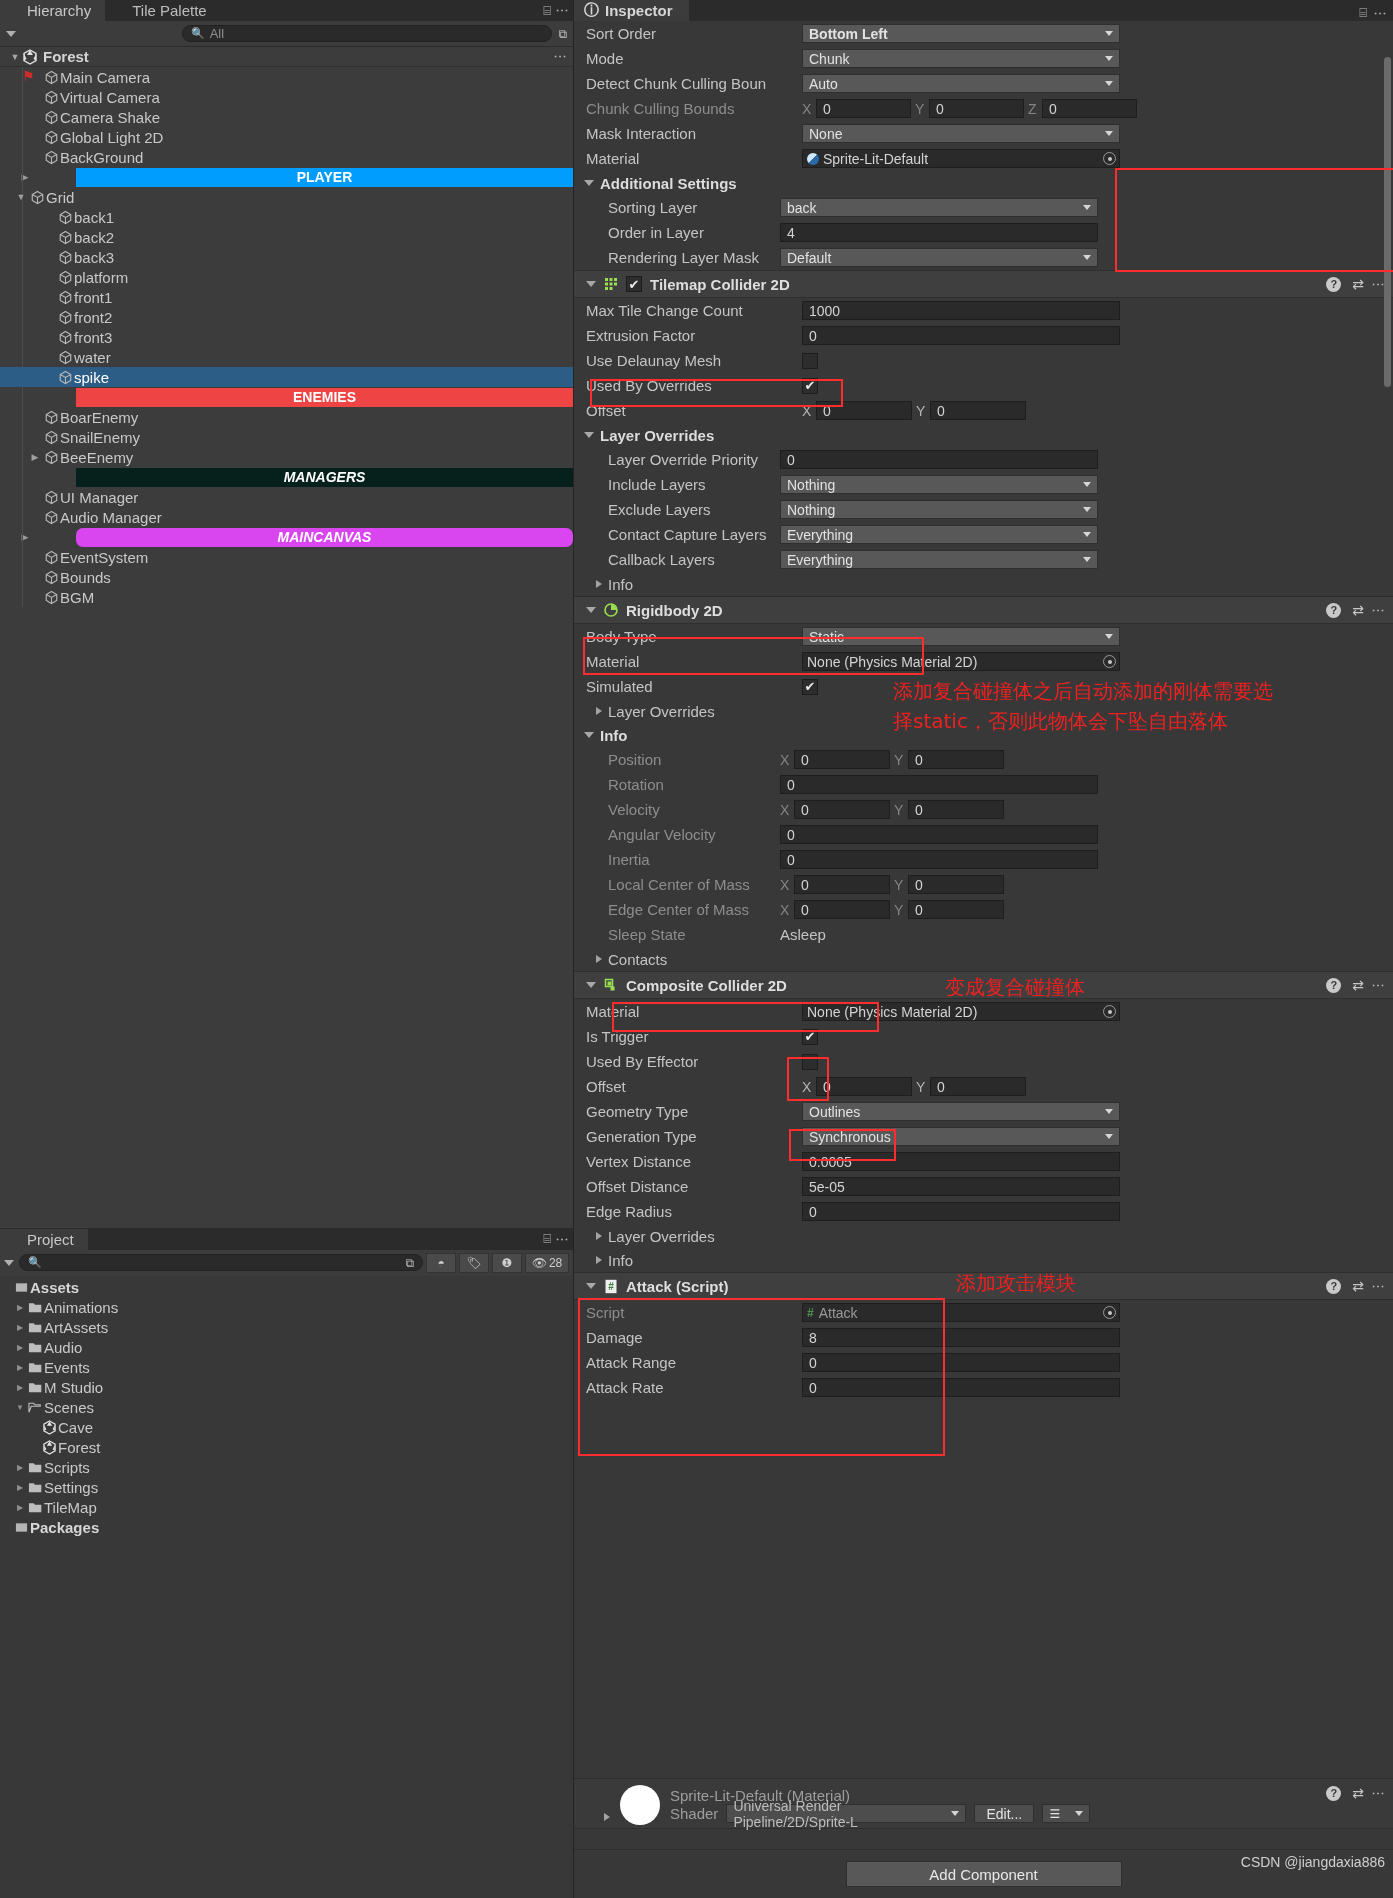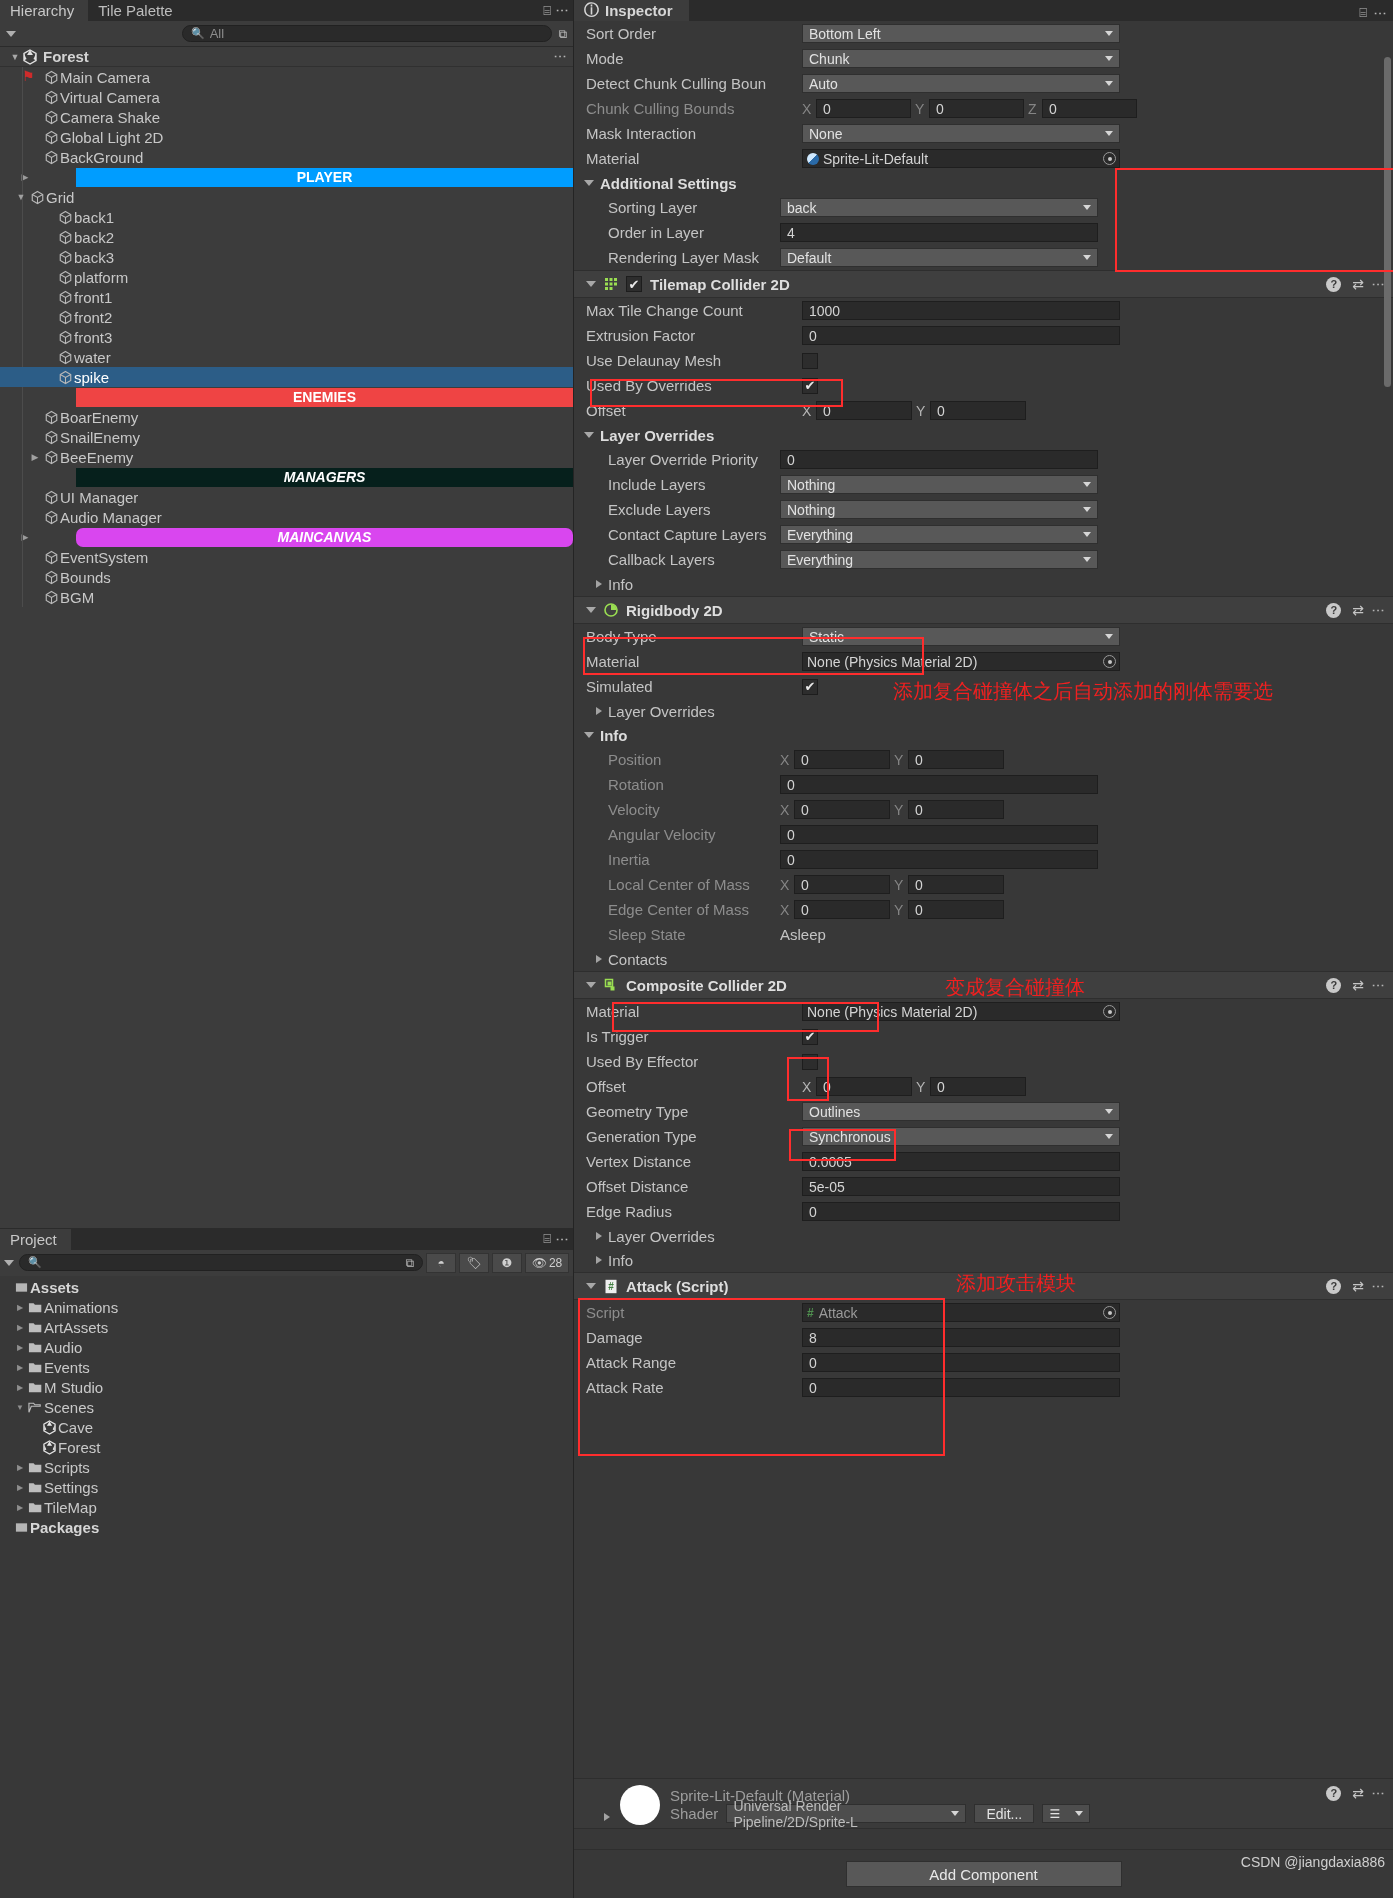--- a/index.html
+++ b/index.html
@@ -12,21 +12,21 @@
     position:relative;
     overflow:hidden;
   }
   .app { position:relative; width:1393px; height:1898px; display:flex; }
 
   
   .left-col { width:573px; height:100%; position:relative; background:#383838; display:flex; flex-direction:column; }
 
   
   .tabbar { height:21px; background:#2b2b2b; display:flex; align-items:flex-end; position:relative; }
-  .tab { height:21px; padding:0 14px 0 10px; display:flex; align-items:center; font-size:15px; color:#c8c8c8; }
+  .tab { height:21px; padding:0 14px 0 27px; display:flex; align-items:center; font-size:15px; color:#c8c8c8; }
   .tab.active { background:#3c3c3c; }
   .tab.inactive { color:#bdbdbd; }
   .tabbar-right { margin-left:auto; display:flex; align-items:center; gap:8px; padding-right:8px; height:21px; }
 
   
   .h-toolbar { height:26px; background:#3c3c3c; display:flex; align-items:center; padding:0 6px; gap:6px; border-bottom:1px solid #2b2b2b;}
   .caret-dn { width:0;height:0;border-left:5px solid transparent;border-right:5px solid transparent;border-top:6px solid #b0b0b0; }
   .search-box { flex:1; height:17px; background:#2a2a2a; border:1px solid #212121; border-radius:9px;
                 display:flex; align-items:center; padding:0 8px; gap:5px; margin-left:160px;}
   .search-box .q { color:#9a9a9a; font-size:11px;}
@@ -618,21 +618,21 @@
       </div>
       <div class="i-tabright">
         <span style="color:#bdbdbd;font-size:13px;">⌸</span>
         <span class="kebab">⋮</span>
       </div>
     </div>
 
     <div class="inspector" id="inspector-body">
         <div class="prop">
           <span class="pl">Sort Order</span>
-          <div class="dropdown" style="width: 318px;">
+          <div class="dropdown" style="width: 318px; font-weight: bold;">
             <span>Bottom Left</span>
             <span class="dcar"></span>
           </div>
         </div>
         <div class="prop">
           <span class="pl">Mode</span>
           <div class="dropdown" style="width: 318px;">
             <span>Chunk</span>
             <span class="dcar"></span>
           </div>
@@ -1092,20 +1092,21 @@
   <div class="redbox" style="left:1115px; top:168px; width:556px; height:104px;"></div>
   <div class="redbox" style="left:590px; top:379px; width:253px; height:28px;"></div>
   <div class="redbox" style="left:583px; top:637px; width:341px; height:38px;"></div>
   <div class="redbox" style="left:612px; top:1002px; width:267px; height:30px;"></div>
   <div class="redbox" style="left:787px; top:1057px; width:42px; height:44px;"></div>
   <div class="redbox" style="left:789px; top:1129px; width:107px; height:32px;"></div>
   <div class="redbox" style="left:578px; top:1298px; width:367px; height:158px;"></div>
 
   <div class="redtext" style="left:893px; top:676px;">
     <div>添加复合碰撞体之后自动添加的刚体需要选</div>
+    <div>择static，否则此物体会下坠自由落体</div>
   </div>
   <div class="redtext" style="left:945px; top:972px;">
     <span>变成复合碰撞体</span>
   </div>
   <div class="redtext" style="left:956px; top:1268px;">
     <span>添加攻击模块</span>
   </div>
 
   <div class="watermark">CSDN @jiangdaxia886</div>
 </div>

